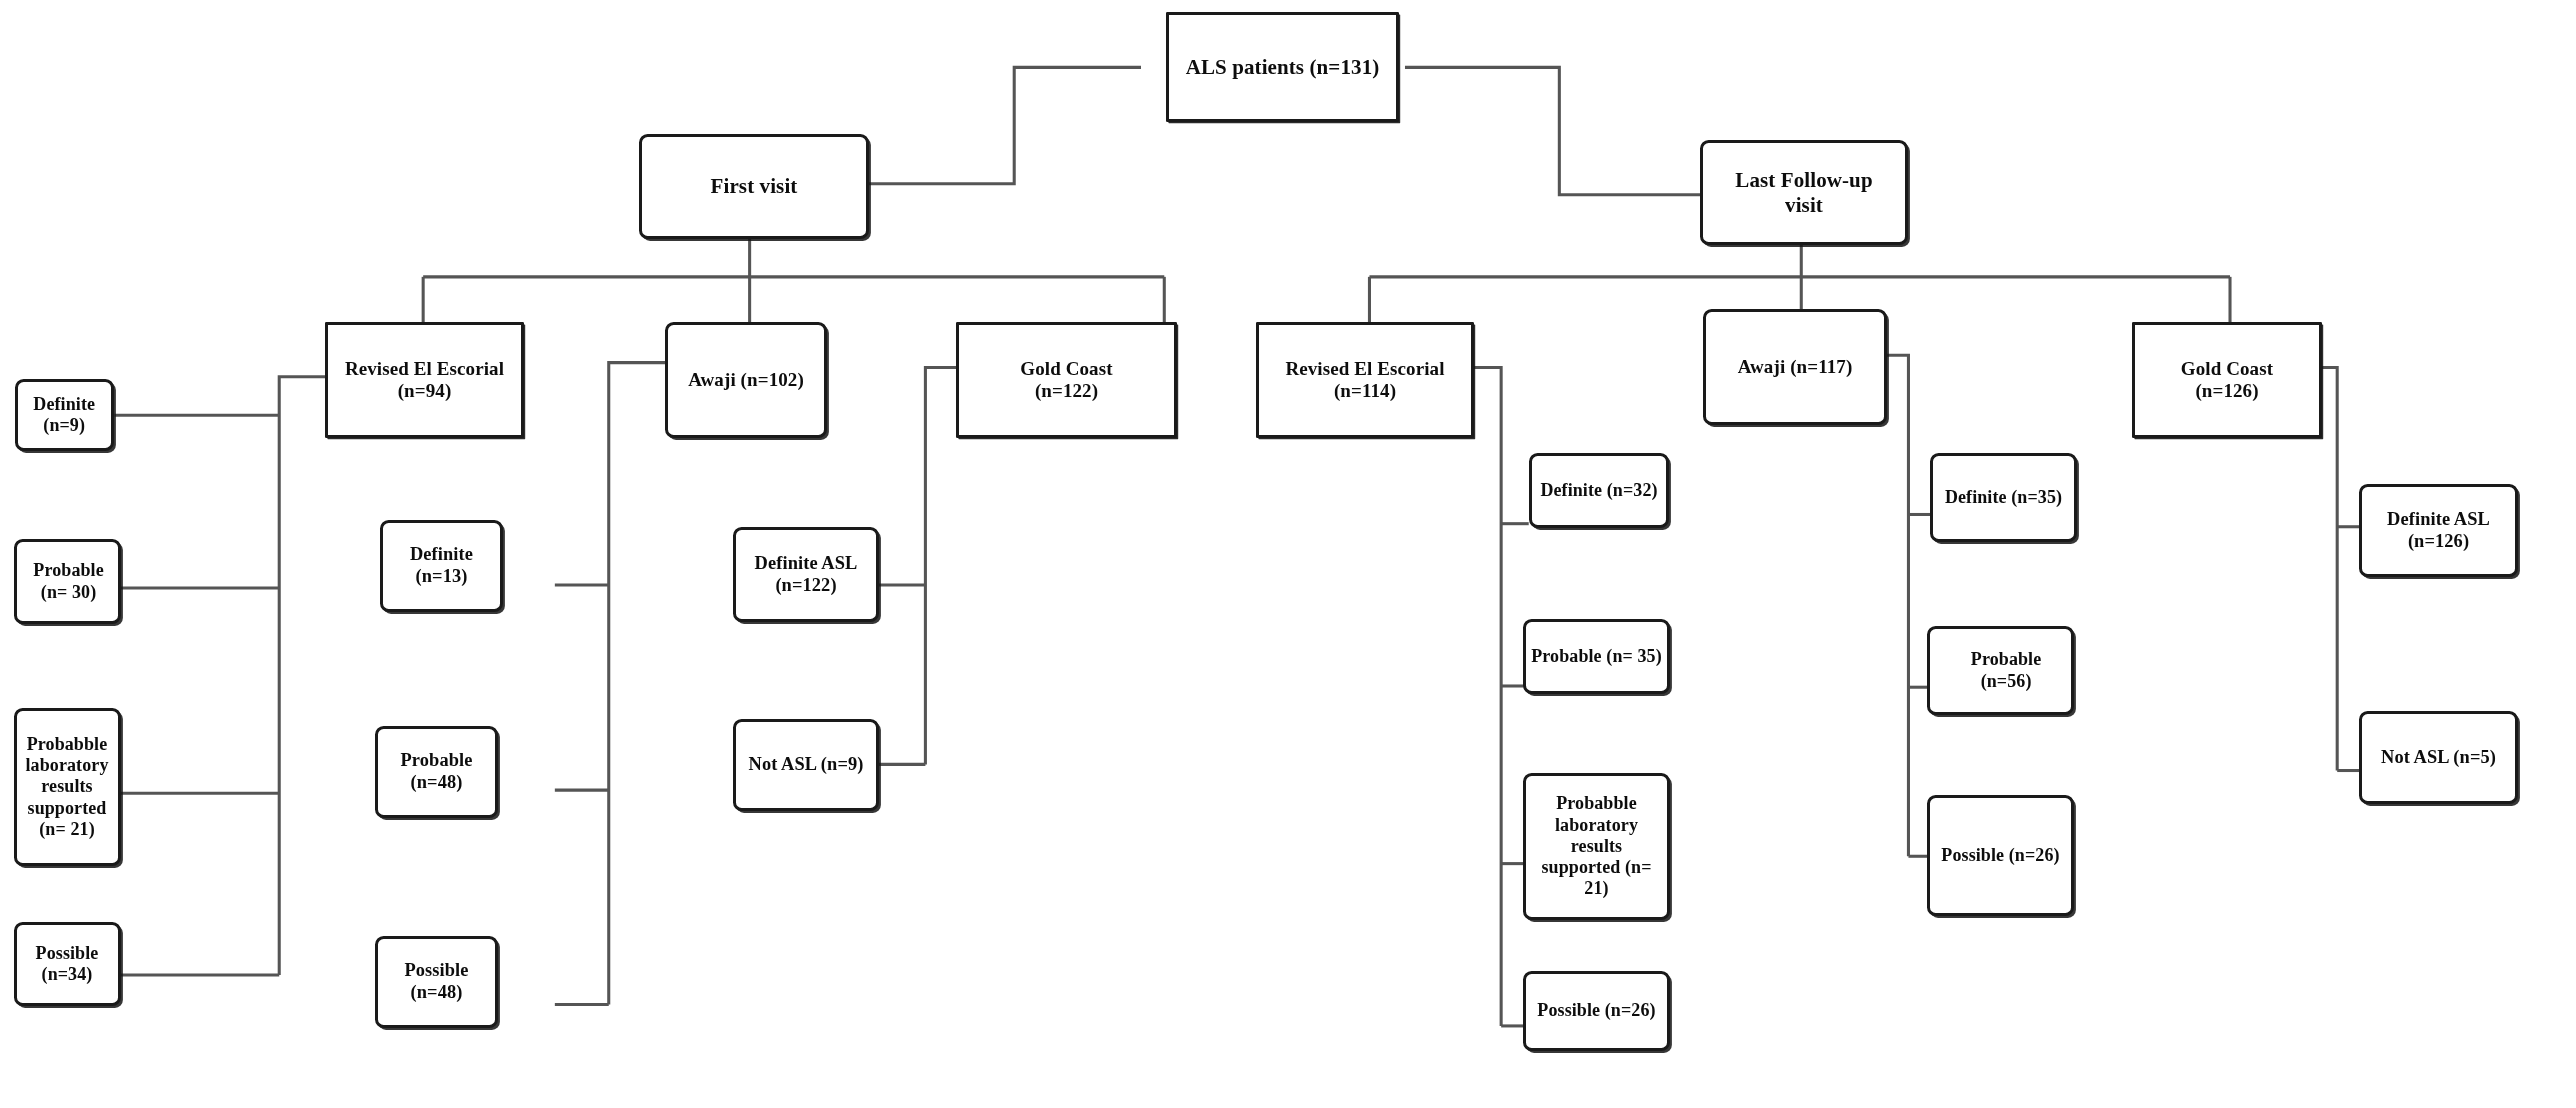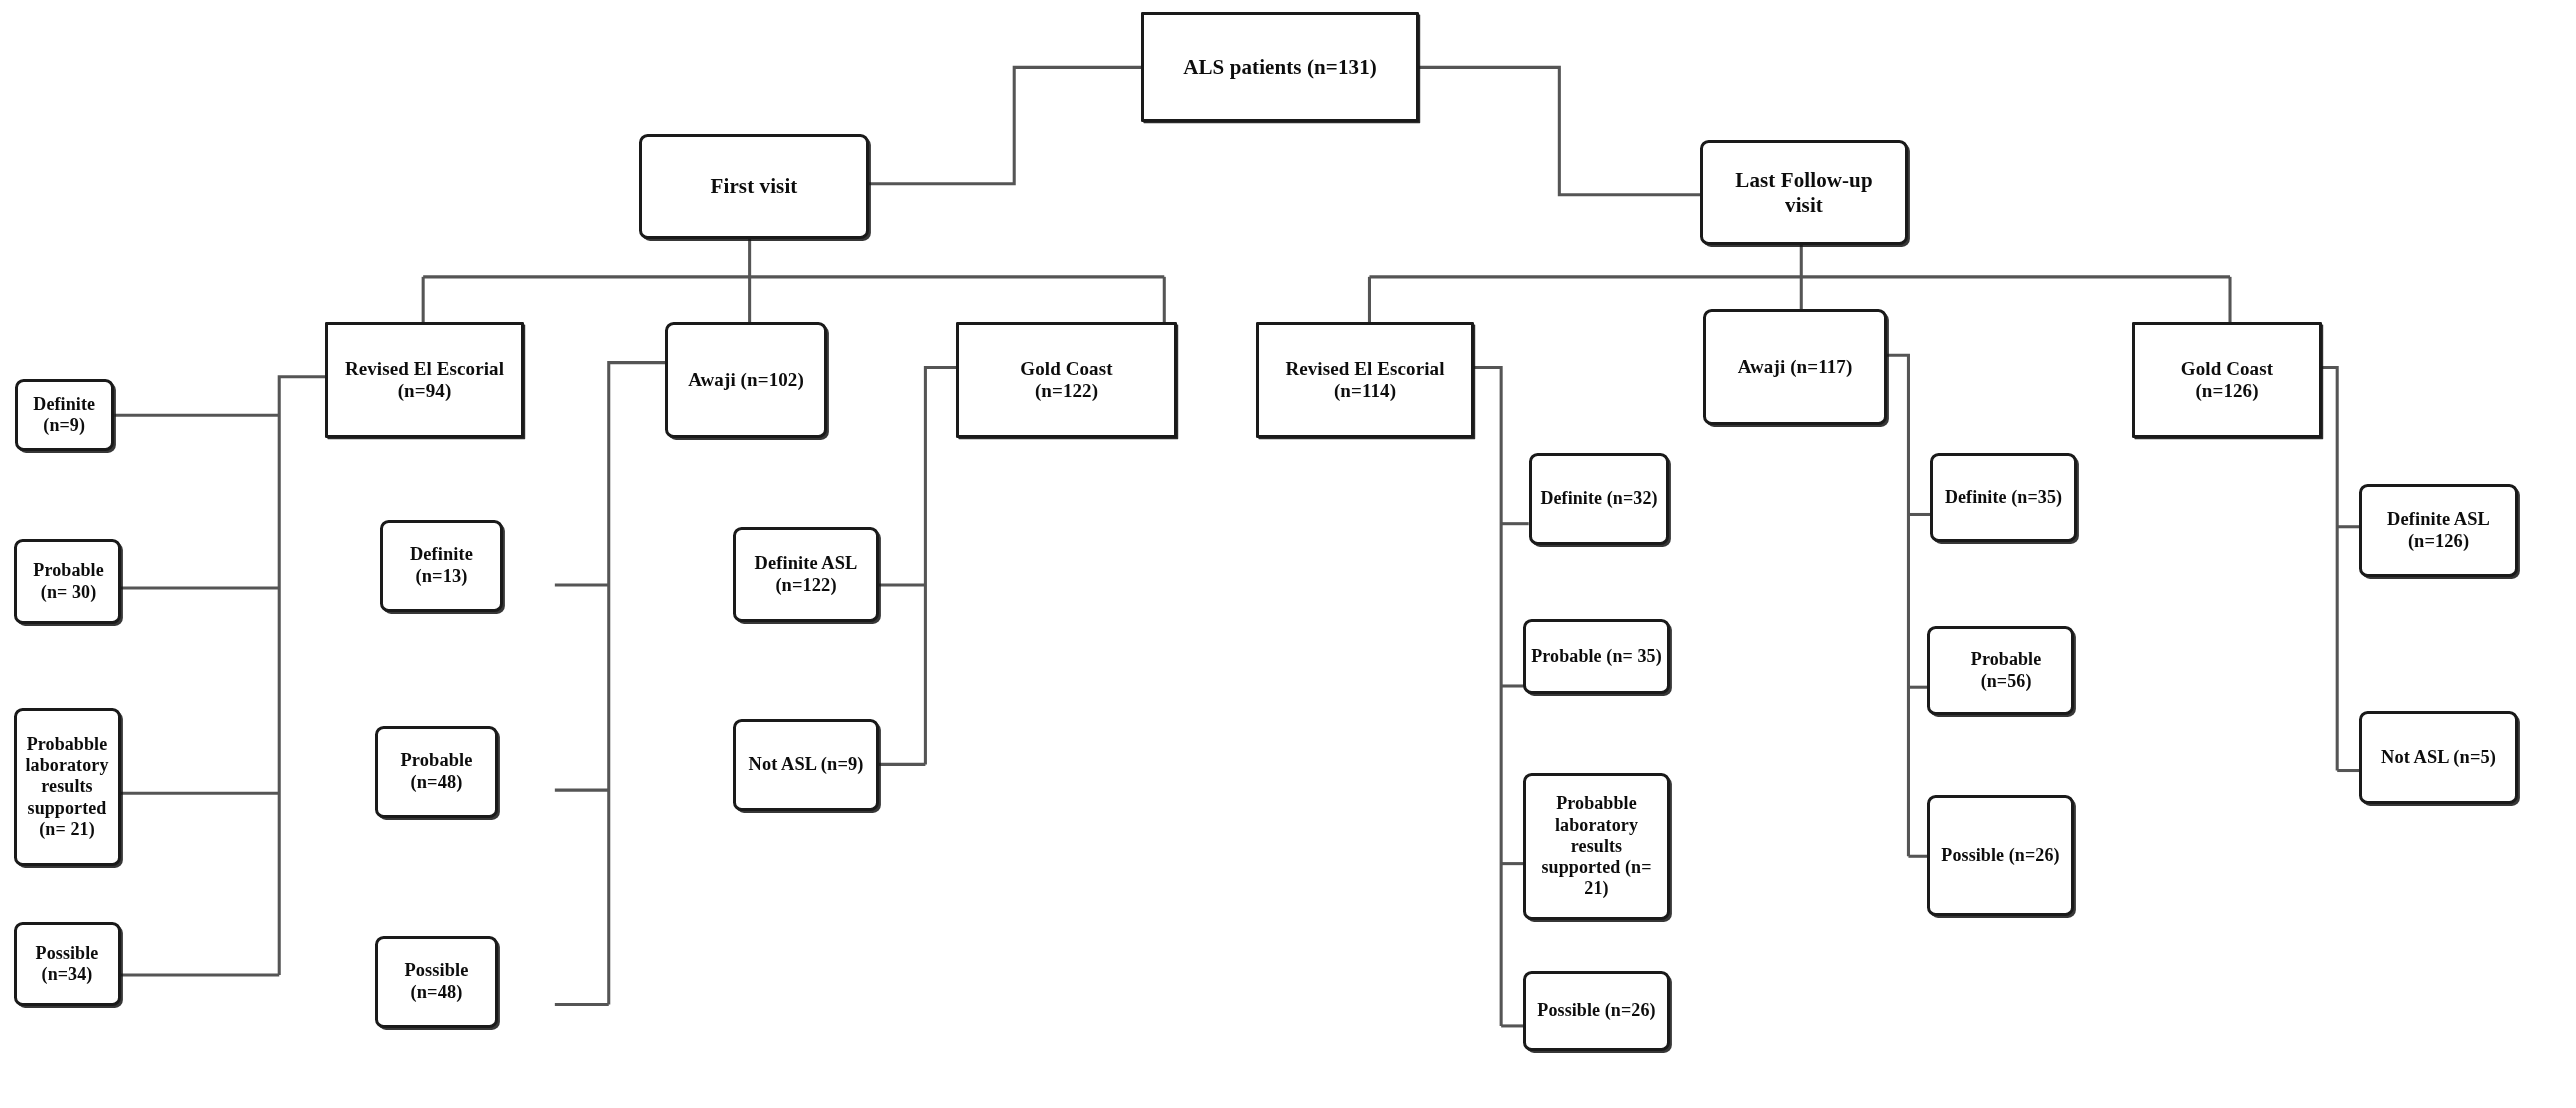--- a/index.html
+++ b/index.html
@@ -64,21 +64,21 @@
       <path d="M3115,840 L3155,840"></path>
       <path d="M3115,1122 L3155,1122"></path>
       <path d="M3115,1398 L3155,1398"></path>
 
       <path d="M3790,600 L3815,600 L3815,1258"></path>
       <path d="M3815,860 L3855,860"></path>
       <path d="M3815,1258 L3855,1258"></path>
     </g>
   </svg>
 
-  <div class="node sharp" style="left:1141px;top:12.3px;width:278px;height:110px;font-size:21px;">
+  <div class="node sharp" style="left:1166px;top:12.3px;width:233px;height:110px;font-size:21px;">
     <span>ALS patients (n=131)</span>
   </div>
 
   <div class="node" style="left:639px;top:134px;width:230px;height:105px;font-size:21px;">
     <span>First visit</span>
   </div>
 
   <div class="node" style="left:1700px;top:140px;width:208px;height:105px;font-size:21px;">
     <span>Last Follow-up
 visit</span>
@@ -137,21 +137,21 @@
   </div>
 
   <div class="node" style="left:733px;top:527px;width:146px;height:95px;font-size:18.4px;">
     <span>Definite ASL
 (n=122)</span>
   </div>
   <div class="node" style="left:733px;top:719px;width:146px;height:92px;font-size:18.4px;">
     <span>Not ASL (n=9)</span>
   </div>
 
-  <div class="node" style="left:1529px;top:453px;width:140px;height:92px;font-size:18px;">
+  <div class="node" style="left:1529px;top:453px;width:140px;height:75px;font-size:18px;">
     <span>Definite (n=32)</span>
   </div>
   <div class="node" style="left:1523px;top:619px;width:147px;height:75px;font-size:18px;">
     <span>Probable (n= 35)</span>
   </div>
   <div class="node" style="left:1523px;top:773px;width:147px;height:147px;font-size:18px;">
     <span>Probabble
 laboratory results
 supported (n=
 21)</span>

